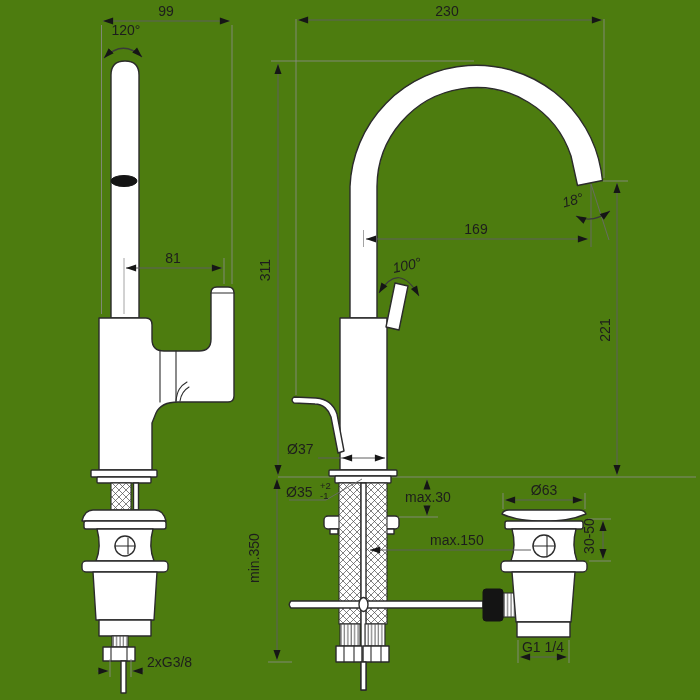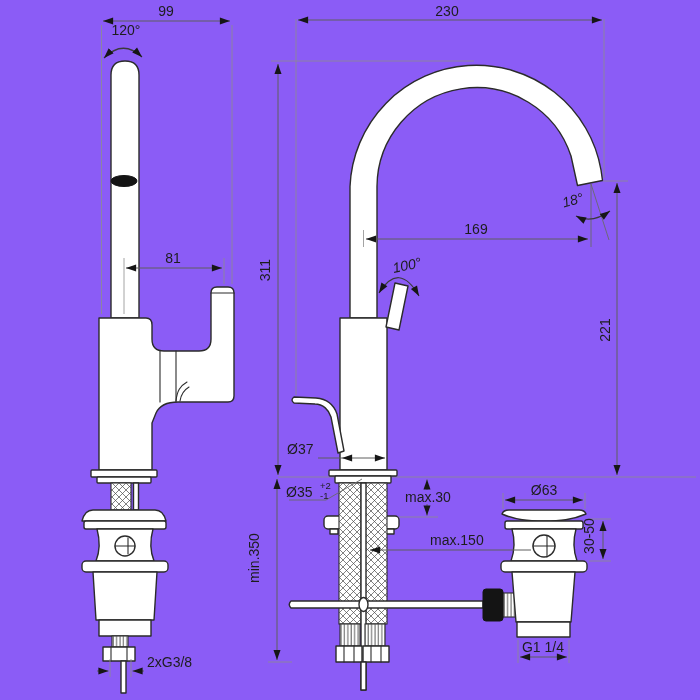--- a/index.html
+++ b/index.html
@@ -1,16 +1,16 @@
 <!DOCTYPE html>
 <html><head>
 <meta charset="utf-8">
 <style>
   html,body{margin:0;padding:0;background:#ffffff;}
-  .stage{width:700px;height:700px;background:#8b5cf6;position:relative;font-family:"Liberation Sans",sans-serif;}
+  .stage{width:700px;height:700px;background:#4d7c0f;position:relative;font-family:"Liberation Sans",sans-serif;}
   svg{display:block;}
   .ol{fill:#ffffff;stroke:#2b2b2b;stroke-width:1.4;stroke-linejoin:round;stroke-linecap:round;}
   .det{fill:none;stroke:#2b2b2b;stroke-width:1.1;stroke-linecap:round;}
   .dim{stroke:#5f5f5f;stroke-width:1;fill:none;}
   .ext{stroke:#8d8d8d;stroke-width:0.8;fill:none;}
   .ref{stroke:#6a6a6a;stroke-width:0.9;fill:none;}
   .arc{stroke:#3a3a3a;stroke-width:1.2;fill:none;}
   .txt{fill:#1d1d1d;font-size:14px;font-family:"Liberation Sans",sans-serif;}
   .txt-i{font-style:italic;}
   .sup{font-size:9.5px;}

